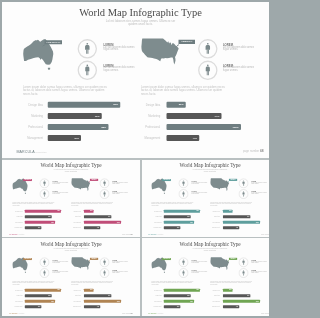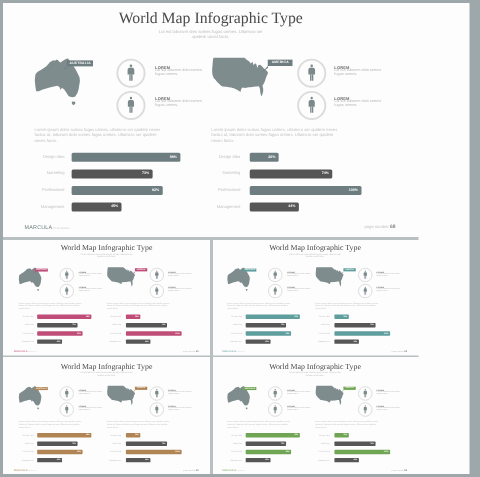--- a/index.html
+++ b/index.html
@@ -4,21 +4,21 @@
 <title>World Map Infographic Type</title>
 <style>
   html,body{margin:0;padding:0;}
   body{
     width:281px;height:318px;overflow:hidden;
     background:#9ea8aa;
     font-family:"Liberation Sans", sans-serif;
     -webkit-font-smoothing:antialiased;
   }
   .sheet{
-    position:absolute;left:2px;top:2px;width:311px;height:314px;
+    position:absolute;left:2px;top:2px;width:267px;height:314px;
     background:#fdfdfd;overflow:hidden;filter:opacity(100%);
   }
   
   .slide-host{position:absolute;overflow:hidden;}
   .slide{
     position:absolute;left:0;top:0;width:1108px;height:622px;
     transform-origin:0 0;background:#fdfdfd;font-size:12px;line-height:1;
   }
   .divider{position:absolute;background:#b9c0c1;}
   

